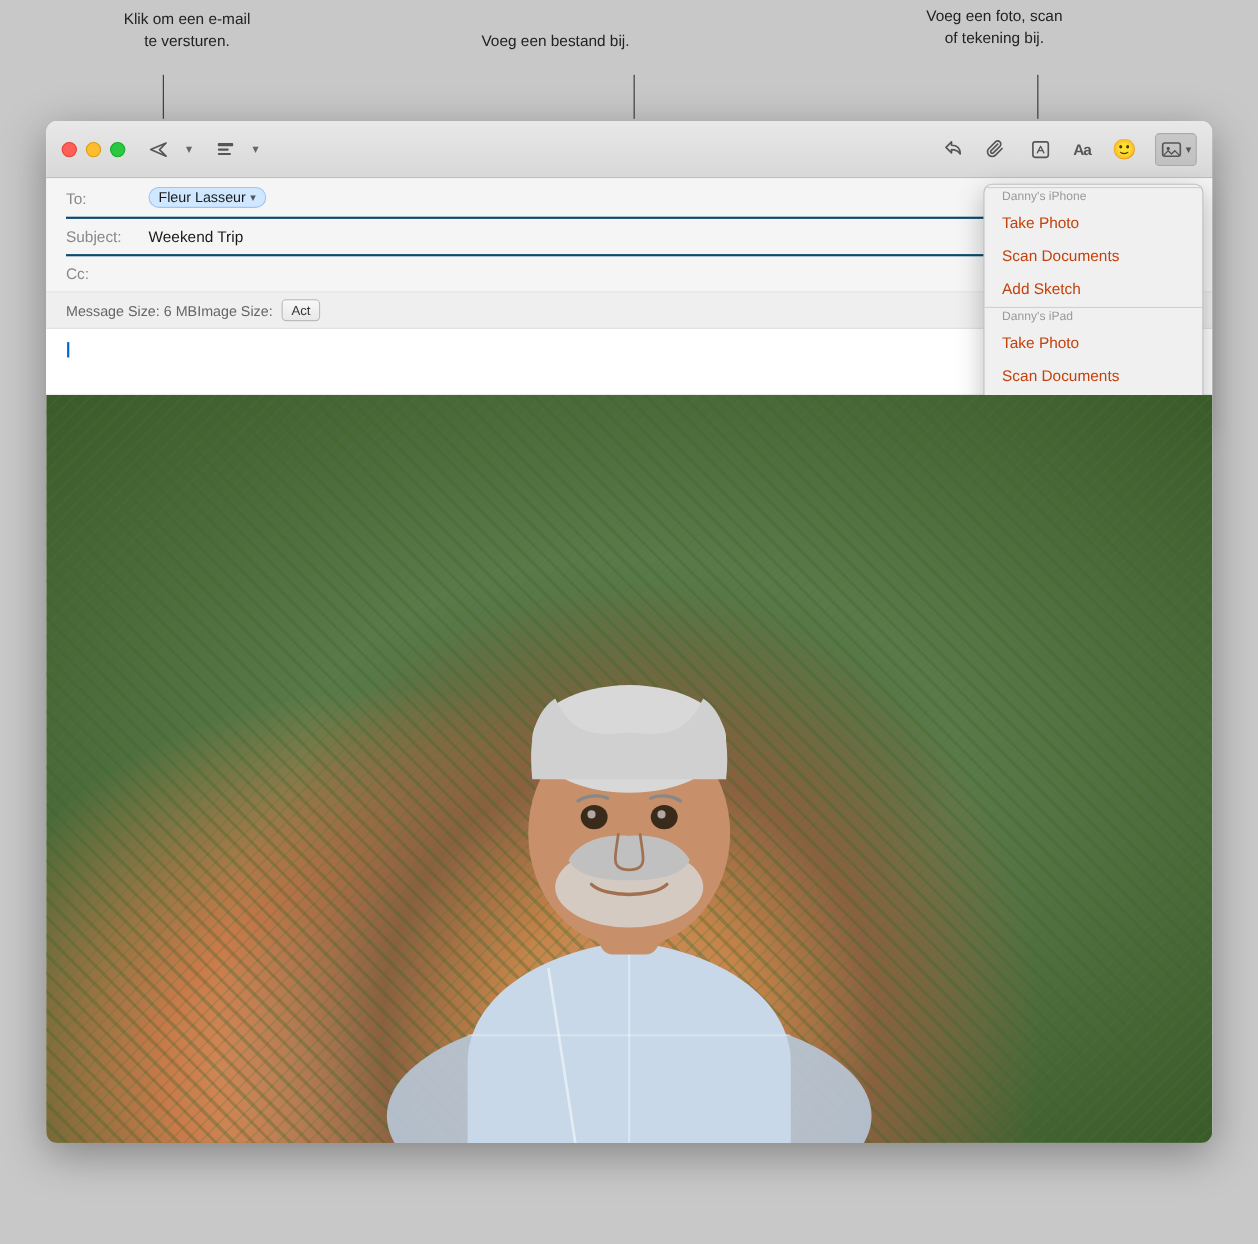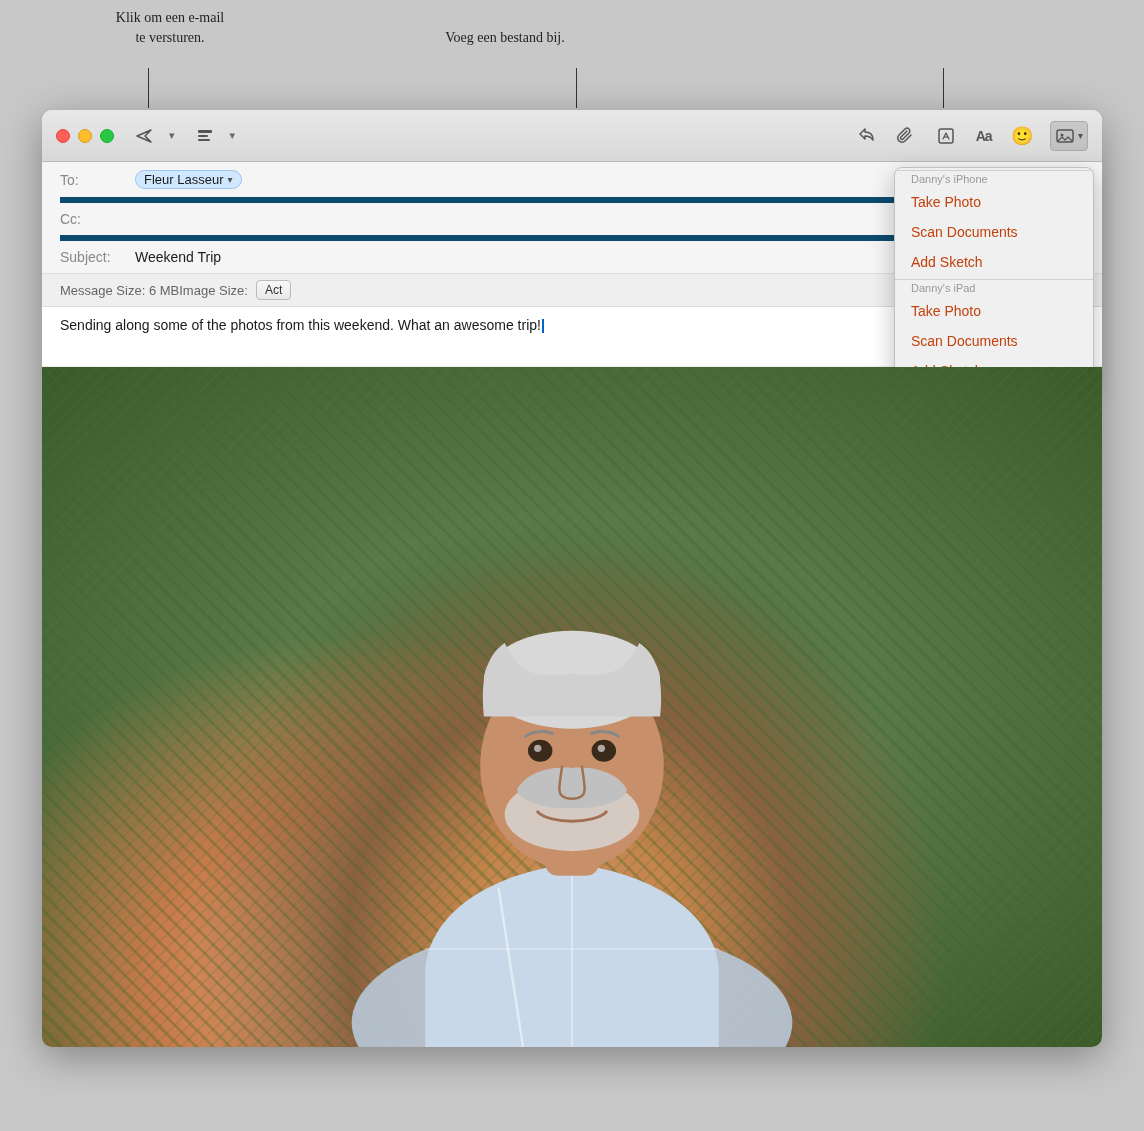--- a/index.html
+++ b/index.html
@@ -30,21 +30,20 @@
       position: relative;
       flex-shrink: 0;
     }
 
     .tooltip {
       position: absolute;
       font-size: 14px;
       color: #222;
       text-align: center;
       line-height: 1.4;
-      font-family: Liberation Serif, serif;
     }
 
     .tooltip-send {
       left: 90px;
       top: 8px;
       width: 160px;
     }
 
     .tooltip-attach {
       left: 430px;
@@ -174,21 +173,21 @@
     .mail-header {
       background: #f5f5f5;
       padding: 0 18px;
       border-bottom: 1px solid #ddd;
     }
 
     .mail-field {
       display: flex;
       align-items: center;
       padding: 8px 0;
-      border-bottom: 6px solid #0c4a6e;
+      border-bottom: 2px solid #0c4a6e;
       font-size: 14px;
     }
 
     .mail-field:last-child { border-bottom: none; }
 
     .field-label {
       color: #888;
       width: 75px;
       flex-shrink: 0;
       font-size: 14px;
@@ -341,20 +340,22 @@
   </style>
 </head>
 <body>
 
 <div class="page-wrapper">
 
   <div class="tooltip-area">
     <div class="tooltip tooltip-send" style="white-space: pre-line;">Klik om een e-mail
 te versturen.</div>
     <div class="tooltip tooltip-attach">Voeg een bestand bij.</div>
+    <div class="tooltip tooltip-photo" style="white-space: pre-line;">Voeg een foto, scan
+of tekening bij.</div>
 
     <div class="tooltip-line line-send"></div>
     <div class="tooltip-line line-attach"></div>
     <div class="tooltip-line line-photo"></div>
   </div>
 
   <div class="mail-window">
 
     <div class="title-bar">
       <div class="traffic-lights">
@@ -436,41 +437,41 @@
 
     <div class="mail-header">
       <div class="mail-field">
         <span class="field-label">To:</span>
         <div class="recipient-tag">
           <span>Fleur Lasseur</span>
           <span class="recipient-chevron">▾</span>
         </div>
       </div>
       <div class="mail-field">
+        <span class="field-label">Subject:</span>
+        <span class="field-value">Weekend Trip</span>
+      </div>
+      <div class="mail-field">
         <span class="field-label">Cc:</span>
         <span class="field-value"></span>
-      </div>
-      <div class="mail-field">
-        <span class="field-label">Subject:</span>
-        <span class="field-value">Weekend Trip</span>
       </div>
     </div>
 
     <div class="size-bar">
       <span>
         <span>Message Size:</span>&nbsp;<span>6 MB</span>
       </span>
       <div class="image-size-right">
         <span>Image Size:</span>
         <button class="size-button">Act</button>
       </div>
     </div>
 
     <div class="mail-body">
-      <span>Sending along some of the photos from this weekend. What an awesome trip!</span><span class="cursor-bar"></span>
+      <span class="cursor-bar"></span>
     </div>
 
     <div class="photo-area">
       <div class="photo-bg">
         <div class="leaf-overlay"></div>
 
         <svg style="position:absolute;bottom:0;left:50%;transform:translateX(-50%);width:70%;height:90%;" viewBox="0 0 400 500">
 
           <ellipse cx="200" cy="480" rx="180" ry="80" fill="#b8c8d8" opacity="0.9"></ellipse>
           <path d="M80 440 C80 400 120 360 200 350 C280 360 320 400 320 440 L320 500 L80 500Z" fill="#c8d8e8"></path>

